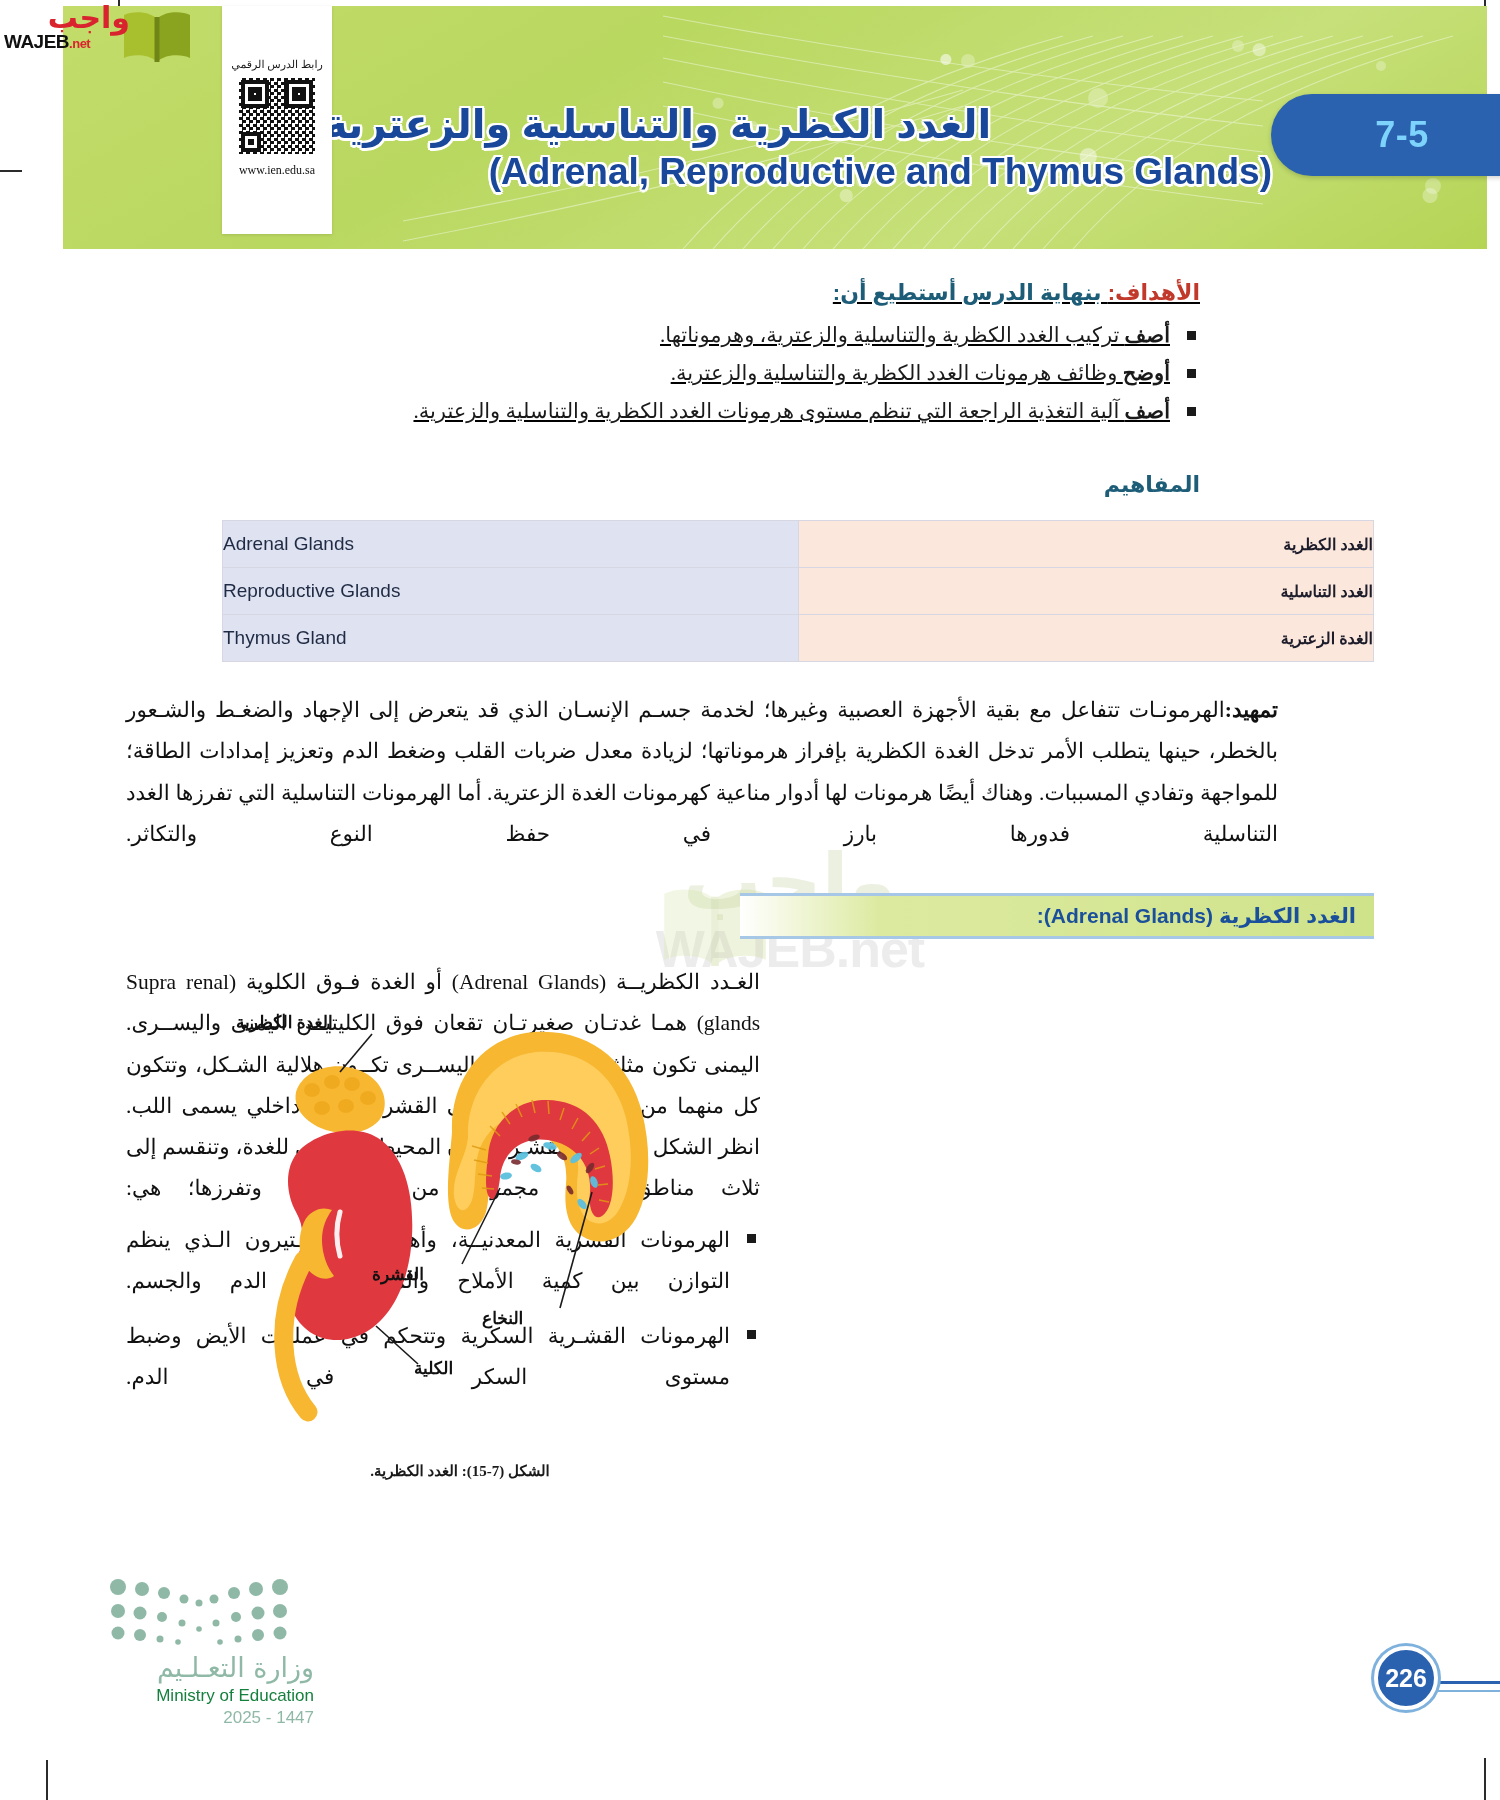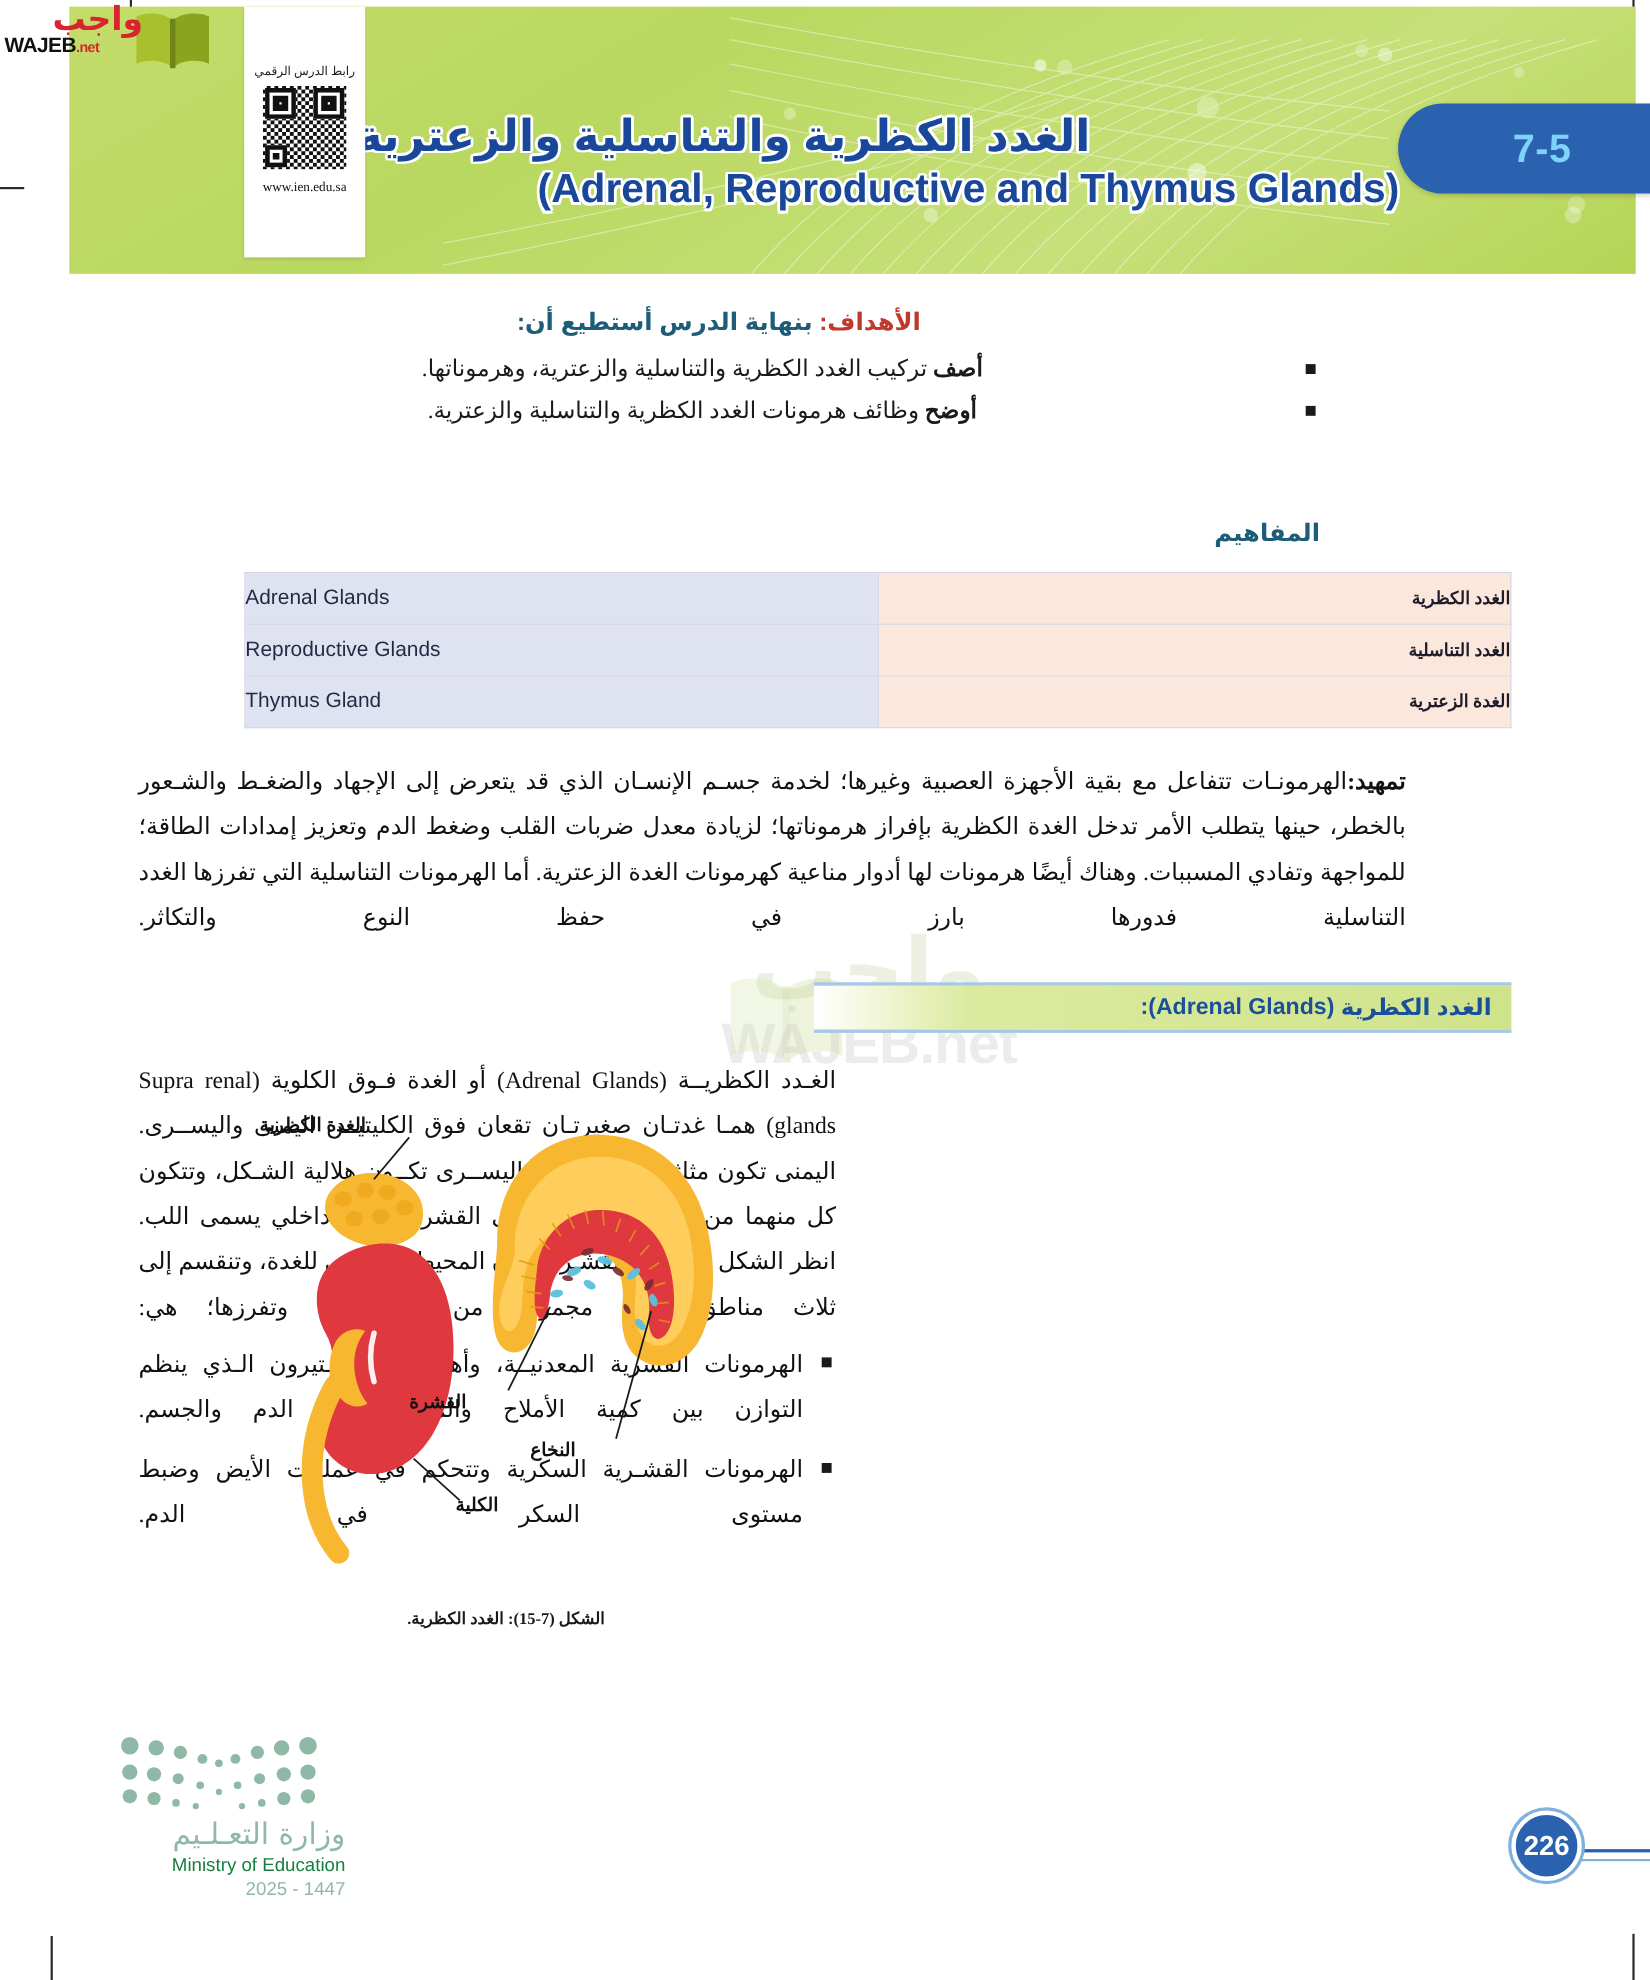--- a/index.html
+++ b/index.html
@@ -154,21 +154,22 @@
   .wajeb-top .w1 { font-family:"DejaVu Sans", sans-serif; font-size:30px; font-weight:bold; color:#d9232e; line-height:.9; direction:rtl;}
   .wajeb-top .w2 { font-family:"Liberation Sans", sans-serif; font-size:19px; font-weight:bold; color:#111; letter-spacing:-.5px; direction:ltr;}
   .wajeb-top .w2 i { font-style:normal; color:#d9232e; font-size:13px; }
 
   
   .objectives {
     position: absolute;
     right: 300px; top: 280px;
     width: 1093px;
     direction: rtl;
-    text-align: center;
+    text-align: right;
+    text-decoration: underline;
   }
   .obj-head {
     font-size: 22px; font-weight: bold; color: #1d5d78;
     margin-bottom: 12px;
   }
   .obj-head b { color: #c0392b; }
   .obj-list { list-style: none; }
   .obj-list li {
     font-family: "Liberation Serif", "DejaVu Serif", serif;
     font-size: 21px; color: #1a1a1a;
@@ -460,20 +461,21 @@
     <div class="w2"><span>WAJEB</span><i>.net</i></div>
   </div>
 
   <div class="objectives">
     <div class="obj-head">
       <b>الأهداف:</b><span> بنهاية الدرس أستطيع أن:</span>
     </div>
     <ul class="obj-list">
       <li><b>أصف</b><span> تركيب الغدد الكظرية والتناسلية والزعترية، وهرموناتها.</span></li>
       <li><b>أوضح</b><span> وظائف هرمونات الغدد الكظرية والتناسلية والزعترية.</span></li>
+      <li><b>أصف</b><span> آلية التغذية الراجعة التي تنظم مستوى هرمونات الغدد الكظرية والتناسلية والزعترية.</span></li>
     </ul>
   </div>
 
   <div class="concepts-head">المفاهيم</div>
   <table class="concepts-table">
     <tbody>
       <tr>
         <td class="ar">الغدد الكظرية</td>
         <td class="en">Adrenal Glands</td>
       </tr>

